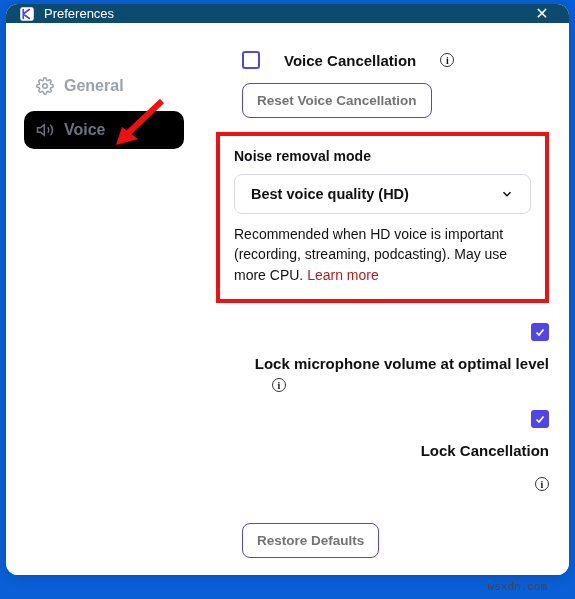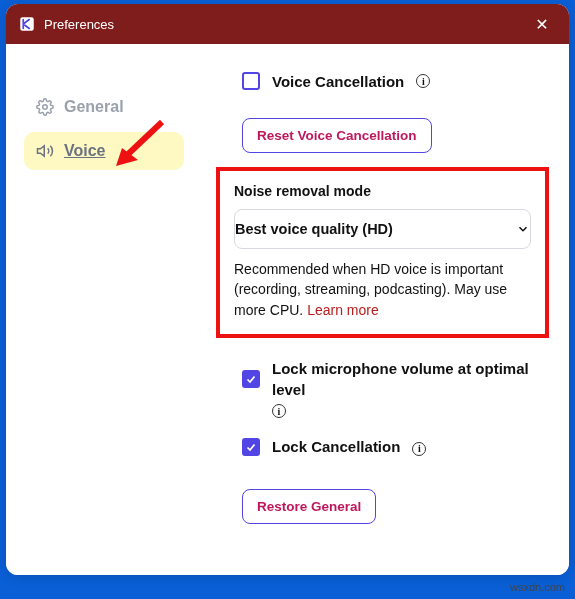--- a/index.html
+++ b/index.html
@@ -1,46 +1,46 @@
 <!DOCTYPE html>
 <html><head>
   <meta charset="utf-8">
   <style>
     * { margin: 0; padding: 0; box-sizing: border-box; }
     body { font-family: -apple-system, BlinkMacSystemFont, "Segoe UI", Arial, sans-serif; background: #0a5fd6; width: 575px; height: 599px; overflow: hidden; position: relative; }
     .window { position: absolute; top: 4px; left: 6px; right: 6px; bottom: 24px; background: #fff; border-radius: 12px; overflow: hidden; display: flex; flex-direction: column; box-shadow: 0 2px 12px rgba(0,0,0,0.15); }
-    .titlebar { background: #7f1d1d; color: #fff; height: 40px; display: flex; align-items: center; padding: 0 12px; font-size: 13px; }
+    .titlebar { background: #0c4a6e; color: #fff; height: 46px; display: flex; align-items: center; padding: 0 12px; font-size: 13px; }
     .titlebar .logo { width: 18px; height: 18px; margin-right: 8px; display: inline-flex; align-items: center; justify-content: center; }
     .titlebar .title { flex: 1; }
     .titlebar .close { cursor: pointer; font-size: 16px; width: 30px; text-align: center; }
     .body { flex: 1; display: flex; background: #fff; }
     .sidebar { width: 190px; padding: 44px 12px 0 18px; position: relative; }
     .side-item { display: flex; align-items: flex-start; gap: 10px; padding: 10px 12px; border-radius: 10px; color: #9aa1ad; font-size: 16px; font-weight: 600; margin-bottom: 6px; cursor: pointer; }
     .side-item svg { width: 18px; height: 18px; }
-    .side-item.active { background: #fef9c3; color: #6b7280; text-decoration: underline; }
+    .side-item.active { background: #000000; color: #6b7280; }
     .arrow { position: absolute; top: 74px; left: 108px; color: #e11; }
     .content { flex: 1; padding: 28px 20px 20px 20px; font-size: 14px; color: #111; }
-    .row { display: flex; align-items: center; gap: 12px; margin-bottom: 28px; }
+    .row { display: flex; align-items: center; gap: 24px; margin-bottom: 14px; }
     .chk { width: 18px; height: 18px; border: 2px solid #5145e5; border-radius: 3px; display: inline-flex; align-items: center; justify-content: center; cursor: pointer; flex-shrink: 0; }
     .chk.checked { background: #5145e5; color: #fff; }
     .chk svg { width: 12px; height: 12px; }
     .rowlabel { font-size: 15px; font-weight: 600; }
     .info { width: 14px; height: 14px; border: 1.5px solid #333; border-radius: 50%; display: inline-flex; align-items: center; justify-content: center; font-size: 10px; font-weight: bold; font-family: serif; flex-shrink: 0; }
-    .btn { display: inline-block; border: 1.5px solid #5145e5; color: #be185d; background: #fff; border-radius: 8px; padding: 9px 14px; font-size: 13.5px; font-weight: 600; cursor: pointer; }
+    .btn { display: inline-block; border: 1.5px solid #5145e5; color: #737373; background: #fff; border-radius: 8px; padding: 9px 14px; font-size: 13.5px; font-weight: 600; cursor: pointer; }
     .highlight { border: 4px solid #e11; border-radius: 0; padding: 12px 14px 14px 14px; margin: 14px 0 20px 0; }
     .hl-title { font-size: 14px; font-weight: 600; margin-bottom: 10px; }
-    .select { border: 1px solid #d6d9e0; border-radius: 8px; padding: 11px 0; display: flex; align-items: center; justify-content: space-between; cursor: pointer; margin-bottom: 10px; font-size: 14.5px; font-weight: 600; }
+    .select { border: 1px solid #d6d9e0; border-radius: 8px; padding: 11px 16px; display: flex; align-items: center; justify-content: space-between; cursor: pointer; margin-bottom: 10px; font-size: 14.5px; font-weight: 600; }
     .select svg { width: 14px; height: 14px; }
     .desc { font-size: 14px; line-height: 1.45; }
     .learn { color: #b91c1c; cursor: pointer; }
-    .row2 { display: flex; align-items: center; gap: 12px; padding-left: 26px; margin-bottom: 16px; }
+    .row2 { display: flex; align-items: flex-end; gap: 12px; padding-left: 26px; margin-bottom: 16px; flex-direction: column; }
     .row2 .txt { font-size: 15px; font-weight: 600; line-height: 1.4; flex: 1; }
     .row2 .info { margin-top: 2px; }
     .restore-wrap { padding-left: 26px; margin-top: 32px; }
-    .watermark { position: absolute; bottom: 6px; right: 10px; font-size: 11px; color: #444; font-family: Liberation Sans, sans-serif; }
+    .watermark { position: absolute; bottom: 6px; right: 28px; font-size: 11px; color: #444; font-family: Liberation Mono, monospace; }
   </style>
 </head>
 <body>
 
 <div class="window">
   <div class="titlebar">
     <span class="logo">
       <svg viewBox="0 0 24 24" fill="#fff">
           <rect x="3" y="3" width="18" height="18" rx="3" fill="#fff"></rect>
           <path d="M7 6v12M7 12l8-6M7 12l8 6" stroke="#4f46e5" stroke-width="2.2" fill="none" stroke-linecap="round"></path>
@@ -115,19 +115,19 @@
         <span class="chk checked">
           <svg viewBox="0 0 24 24" fill="none" stroke="#fff" stroke-width="3.5">
               <polyline points="5 13 10 18 19 7"></polyline>
             </svg>
         </span>
         <span class="txt" style="flex:0 0 auto;">Lock Cancellation</span>
         <span class="info" style="margin-top:4px;">i</span>
       </div>
 
       <div class="restore-wrap">
-        <span class="btn">Restore General</span>
+        <span class="btn">Restore Defaults</span>
       </div>
     </div>
   </div>
 </div>
 
 <div class="watermark">wsxdn.com</div>
 
 </body></html>

